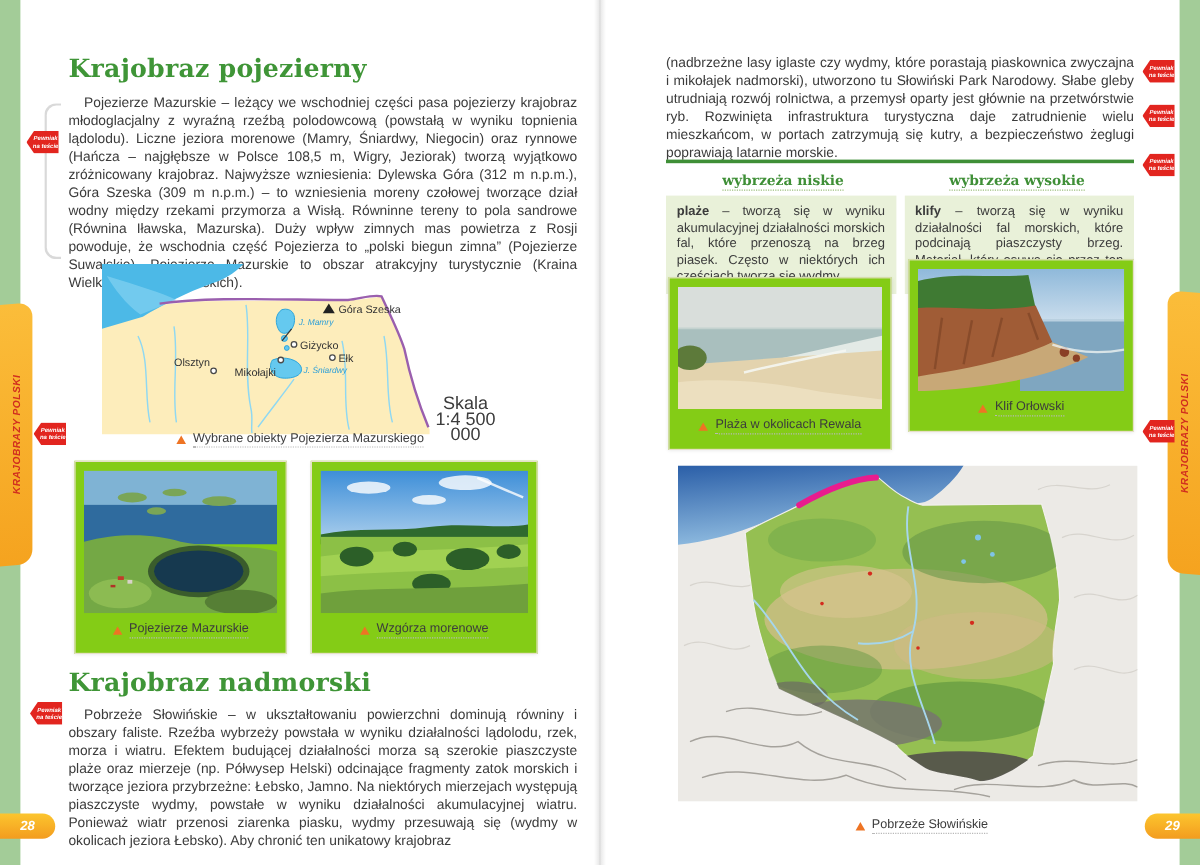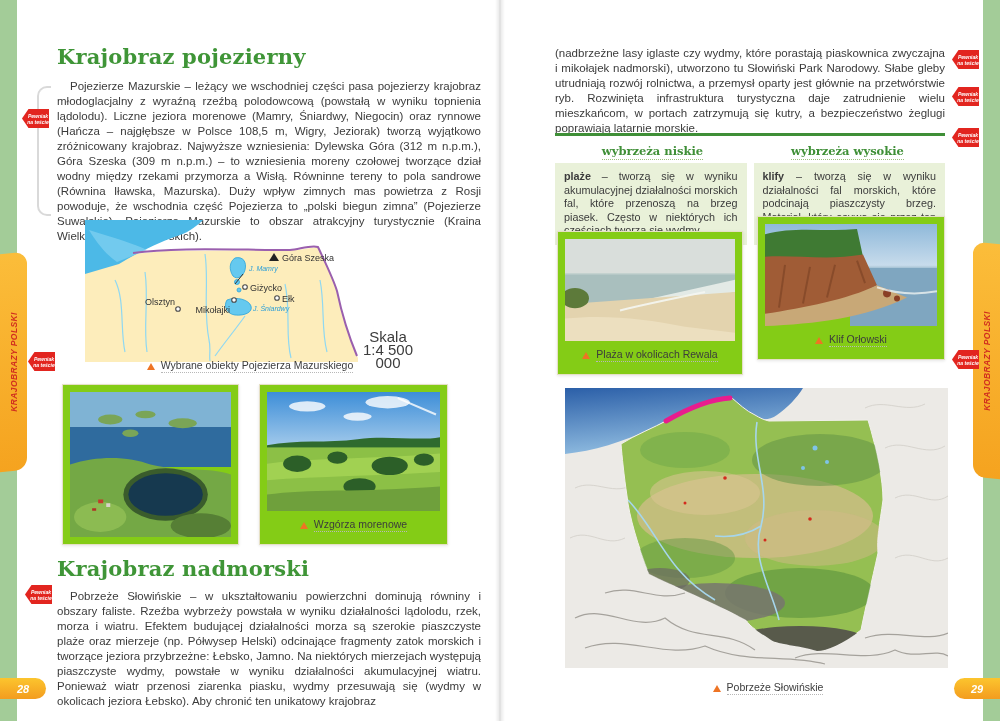--- a/index.html
+++ b/index.html
@@ -135,20 +135,24 @@
         </g>
         <path d="M0,58 C30,50 60,52 80,58 C110,64 140,60 160,66 L160,116 L0,116 Z" fill="#74a845"></path>
         <ellipse cx="95" cy="82" rx="42" ry="21" fill="#3a5c2c"></ellipse>
         <ellipse cx="95" cy="82" rx="37" ry="17" fill="#16394f"></ellipse>
         <ellipse cx="30" cy="100" rx="26" ry="12" fill="#8cbb52"></ellipse>
         <ellipse cx="130" cy="107" rx="30" ry="10" fill="#567f35"></ellipse>
         <rect x="28" y="86" width="5" height="3" fill="#c23b2a"></rect>
         <rect x="36" y="89" width="4" height="3" fill="#d8d2c8"></rect>
         <rect x="22" y="93" width="4" height="2" fill="#b03326"></rect>
       </svg>
+    </div>
+    <div class="caption">
+      <span class="tri"></span>
+      <span class="cap-text">Pojezierze Mazurskie</span>
     </div>
   </div>
 
   <div class="photo-frame abs" style="left:259px;top:384px;width:189px;height:161px;">
     <div class="img">
       <svg viewBox="0 0 172 116" preserveAspectRatio="none">
         <defs>
             <linearGradient id="skyL2" x1="0" y1="0" x2="0" y2="1">
           <stop offset="0" stop-color="#3d8ed8"></stop>
               <stop offset="1" stop-color="#a8cdec"></stop>

